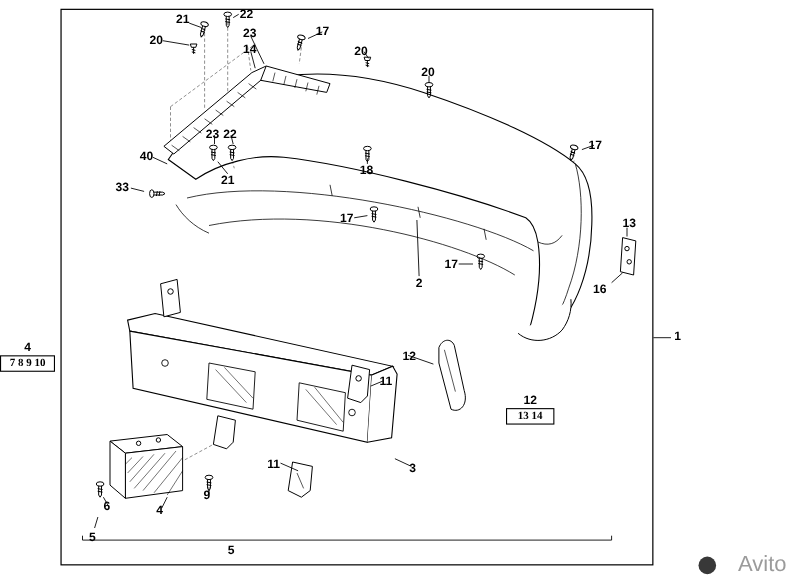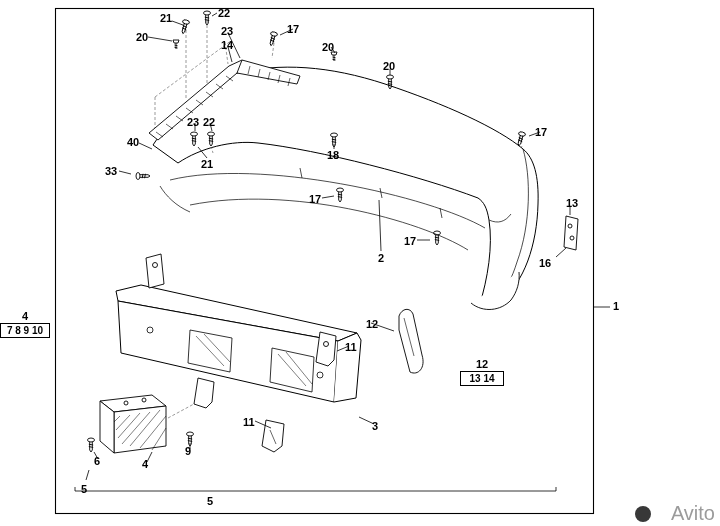--- a/index.html
+++ b/index.html
@@ -5,21 +5,21 @@
   html,body{margin:0;padding:0;background:#fff;}
   .page{position:relative;width:720px;height:526px;background:#fff;overflow:hidden;
         font-family:"Liberation Sans",sans-serif;color:#000;}
   .art{position:absolute;left:0;top:0;width:720px;height:526px;z-index:1;}
   .num{position:absolute;z-index:2;font:bold 11px "Liberation Sans",sans-serif;line-height:1;text-align:center;}
   .variant-label{position:absolute;z-index:2;top:1px;right:2px;font-size:17px;
                  font-family:"Liberation Sans",sans-serif;}
   .group{position:absolute;z-index:2;text-align:center;font-family:"Liberation Sans",sans-serif;
          font-weight:bold;}
   .group .g-title{font-size:11px;margin-bottom:1px;}
-  .group .g-box{border:1px solid #000;font-size:10px;padding:1px 2px;background:#fff;white-space:nowrap;}
+  .group .g-box{border:1px solid #000;font-size:10px;padding:1px 2px;background:#fff;white-space:nowrap;font-family:Liberation Serif, serif;}
   .left-group{left:0;top:310px;width:50px;}
   .right-group{left:460px;top:358px;width:44px;}
   .watermark{position:absolute;z-index:3;right:5px;bottom:1px;display:flex;align-items:center;gap:20px;}
   .wm-circle{width:16px;height:16px;border-radius:50%;background:#383838;}
   .wm-text{font-size:20px;color:#9b9b9b;font-family:"Liberation Sans",sans-serif;}
 </style>
 </head>
 <body>
 
 <div class="page">

